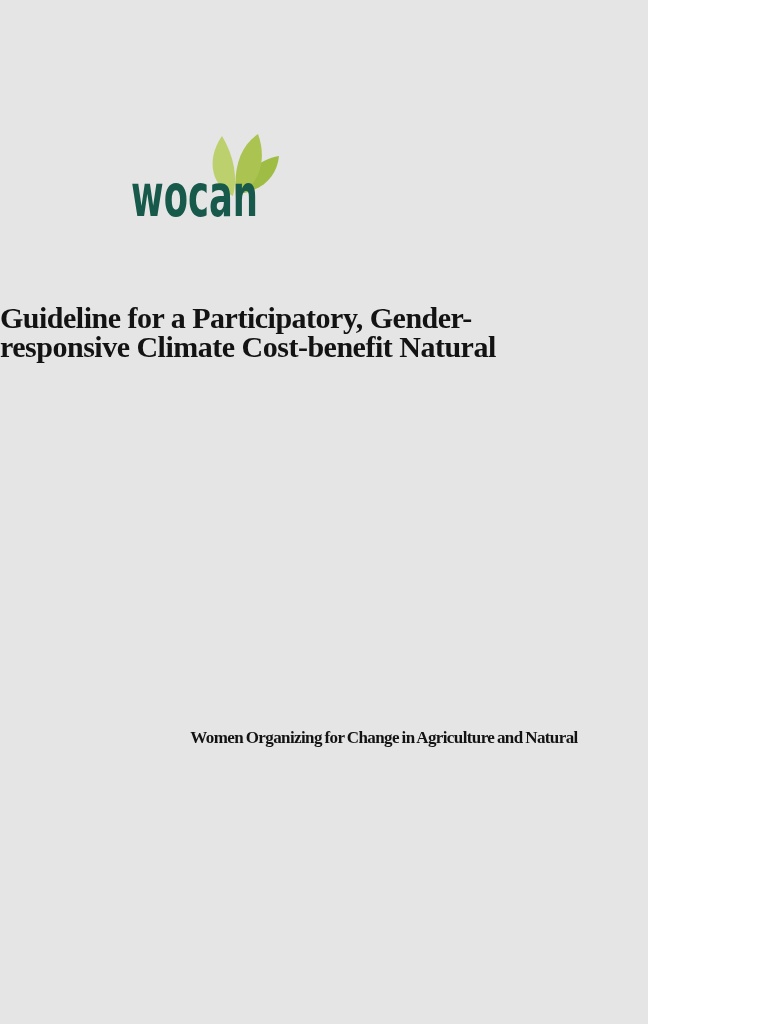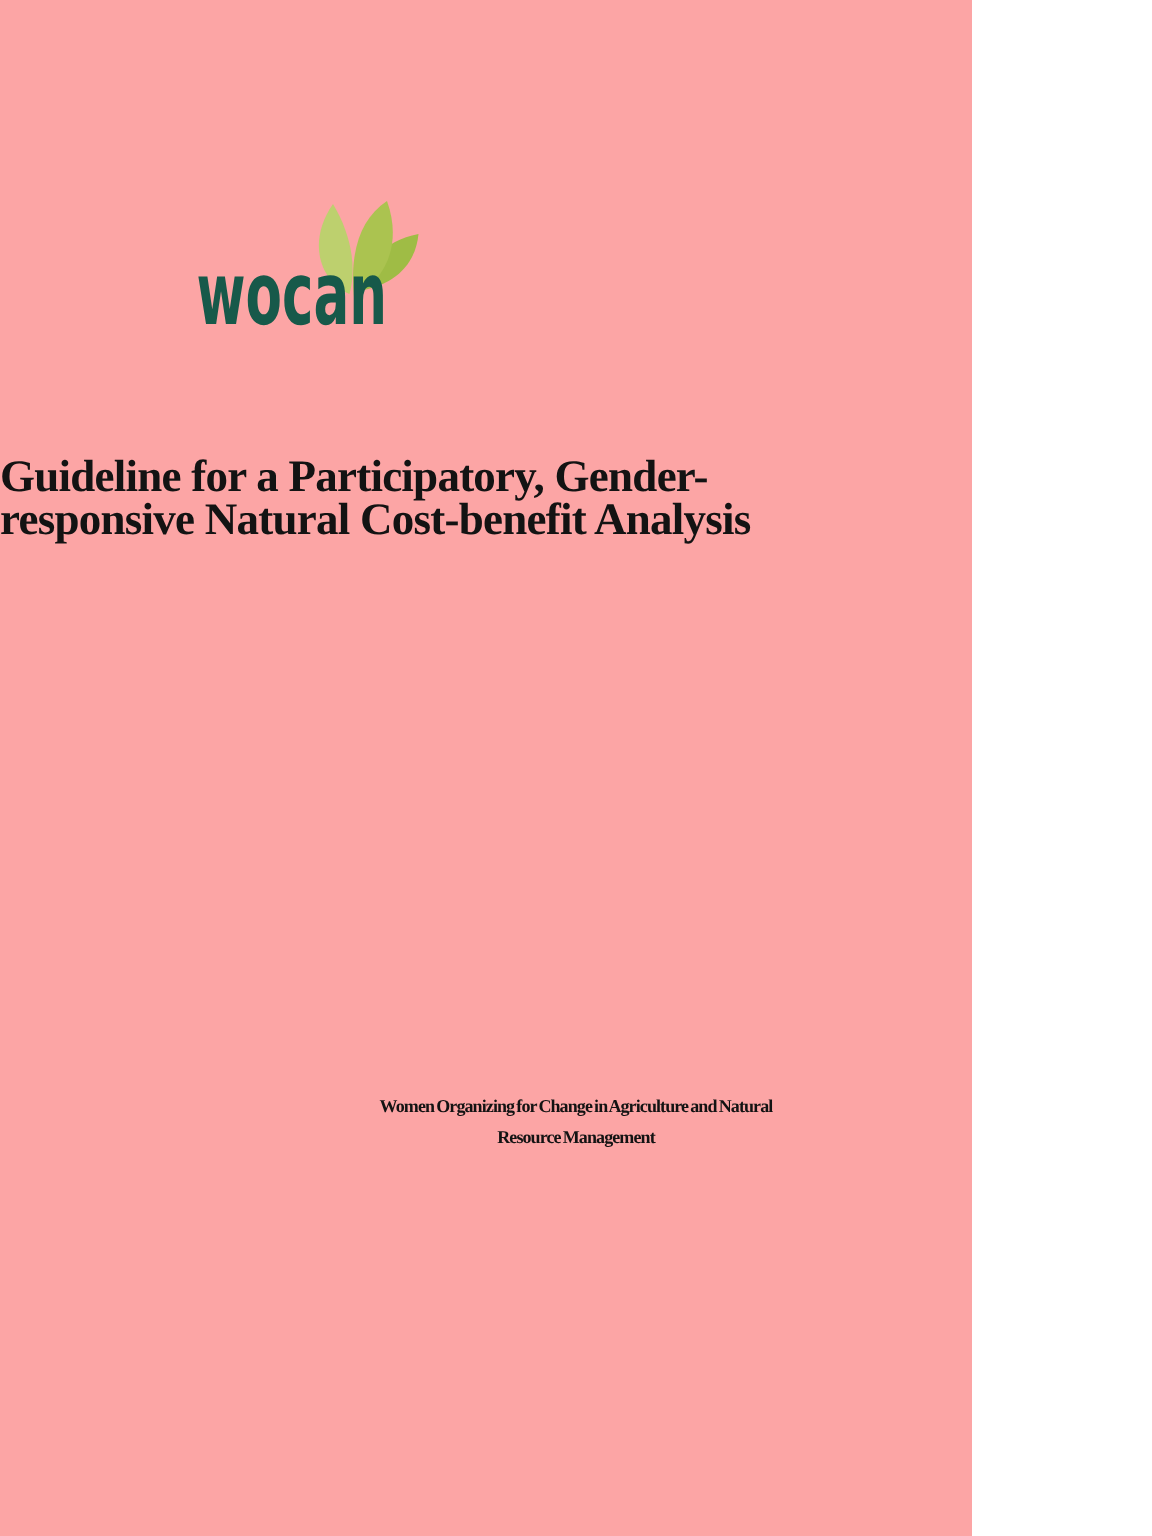--- a/index.html
+++ b/index.html
@@ -4,21 +4,21 @@
 <style>
   html, body {
     margin: 0;
     padding: 0;
     background: #ffffff;
   }
   .page {
     position: relative;
     width: 648px;
     height: 1024px;
-    background: #fca5a5;
+    background: #e5e5e5;
     overflow: hidden;
     font-family: "Liberation Serif", "DejaVu Serif", serif;
   }
 
   
   .logo {
     position: absolute;
     left: 130px;
     top: 130px;
     width: 152px;
@@ -52,21 +52,21 @@
     display: block;
   }
 
   
   .footer {
     position: absolute;
     left: 0;
     top: 727px;
     width: 768px;
     text-align: center;
-    font-size: 12px;
+    font-size: 17px;
     line-height: 21px;
     font-weight: 700;
     letter-spacing: -0.6px;
     word-spacing: -1px;
     color: #131313;
   }
 </style>
 </head>
 <body>
 
@@ -76,21 +76,20 @@
     <svg viewBox="0 0 152 94" aria-hidden="true">
       <path d="M103,66 C84,58 74,32 92,6 C104,26 108,48 103,66 Z" fill="#bdd06e"></path>
       <path d="M108,64 C116,42 128,30 149,26 C147,47 132,61 108,64 Z" fill="#9fbc45"></path>
       <path d="M106,68 C103,38 110,16 128,4 C138,32 128,56 106,68 Z" fill="#abc350"></path>
       <text class="wordmark" x="1" y="86" font-size="58" textLength="127" lengthAdjust="spacingAndGlyphs" fill="#17594a">wocan</text>
     </svg>
   </div>
 
   <h1 class="title">
     <span class="title-line">Guideline for a Participatory, Gender-</span>
-    <span class="title-line">responsive Natural Cost-benefit Analysis</span>
+    <span class="title-line">responsive Climate Cost-benefit Natural</span>
   </h1>
 
   <div class="footer">
     <div>Women Organizing for Change in Agriculture and Natural</div>
-    <div>Resource Management</div>
   </div>
 
 </div>
 
 </body></html>

